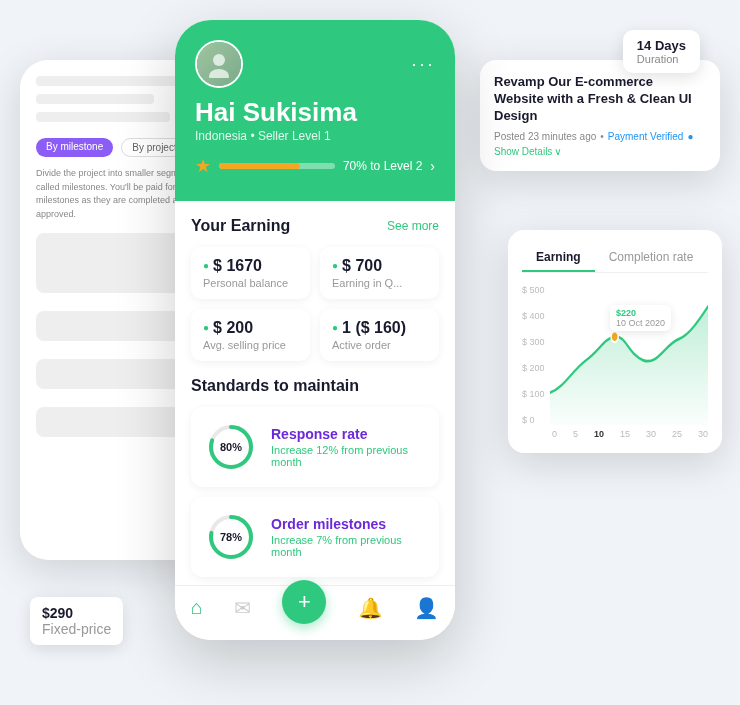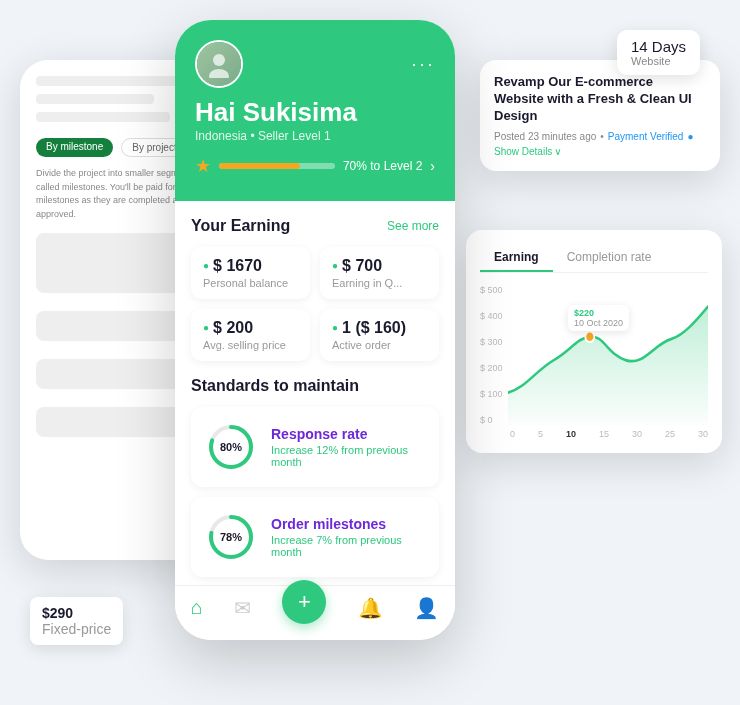--- a/index.html
+++ b/index.html
@@ -306,21 +306,21 @@
       margin-bottom: 8px;
     }
 
     .milestone-tab {
       display: flex;
       gap: 8px;
       margin-bottom: 10px;
     }
 
     .tab-pill {
-      background: #15803d;
+      background: #8b5cf6;
       color: white;
       font-size: 10px;
       padding: 3px 10px;
       border-radius: 12px;
     }
 
     .tab-pill-outline {
       background: white;
       color: #666;
       font-size: 10px;
@@ -408,36 +408,36 @@
       right: 40px;
       top: 30px;
       background: white;
       border-radius: 10px;
       padding: 8px 14px;
       box-shadow: 0 4px 16px rgba(0,0,0,0.12);
       z-index: 15;
     }
 
     .duration-value {
-      font-size: 15px;
-      font-weight: 400;
+      font-size: 13px;
+      font-weight: 700;
       color: #1a1a2e;
     }
 
     .duration-label {
       font-size: 11px;
       color: #888;
     }
 
     
     .chart-card {
       position: absolute;
       right: 18px;
       top: 230px;
-      width: 256px;
+      width: 214px;
       background: white;
       border-radius: 16px;
       box-shadow: 0 10px 40px rgba(0,0,0,0.15);
       padding: 14px;
       z-index: 7;
     }
 
     .chart-tabs {
       display: flex;
       gap: 0;
@@ -633,21 +633,21 @@
   </div>
 </div>
 
 <div class="price-badge">
   <div class="price-badge-value">$290</div>
   <div class="price-badge-label">Fixed-price</div>
 </div>
 
 <div class="duration-badge">
   <div class="duration-value">14 Days</div>
-  <div class="duration-label">Website</div>
+  <div class="duration-label">Duration</div>
 </div>
 
 <div class="job-card">
   <div class="job-title">Revamp Our E-commerce Website with a Fresh &amp; Clean UI Design</div>
   <div class="job-meta">
     <span>Posted 23 minutes ago</span>
     <span>•</span>
     <span class="payment-verified">Payment Verified</span>
     <span style="color:#2196F3; font-size:10px;">●</span>
   </div>

